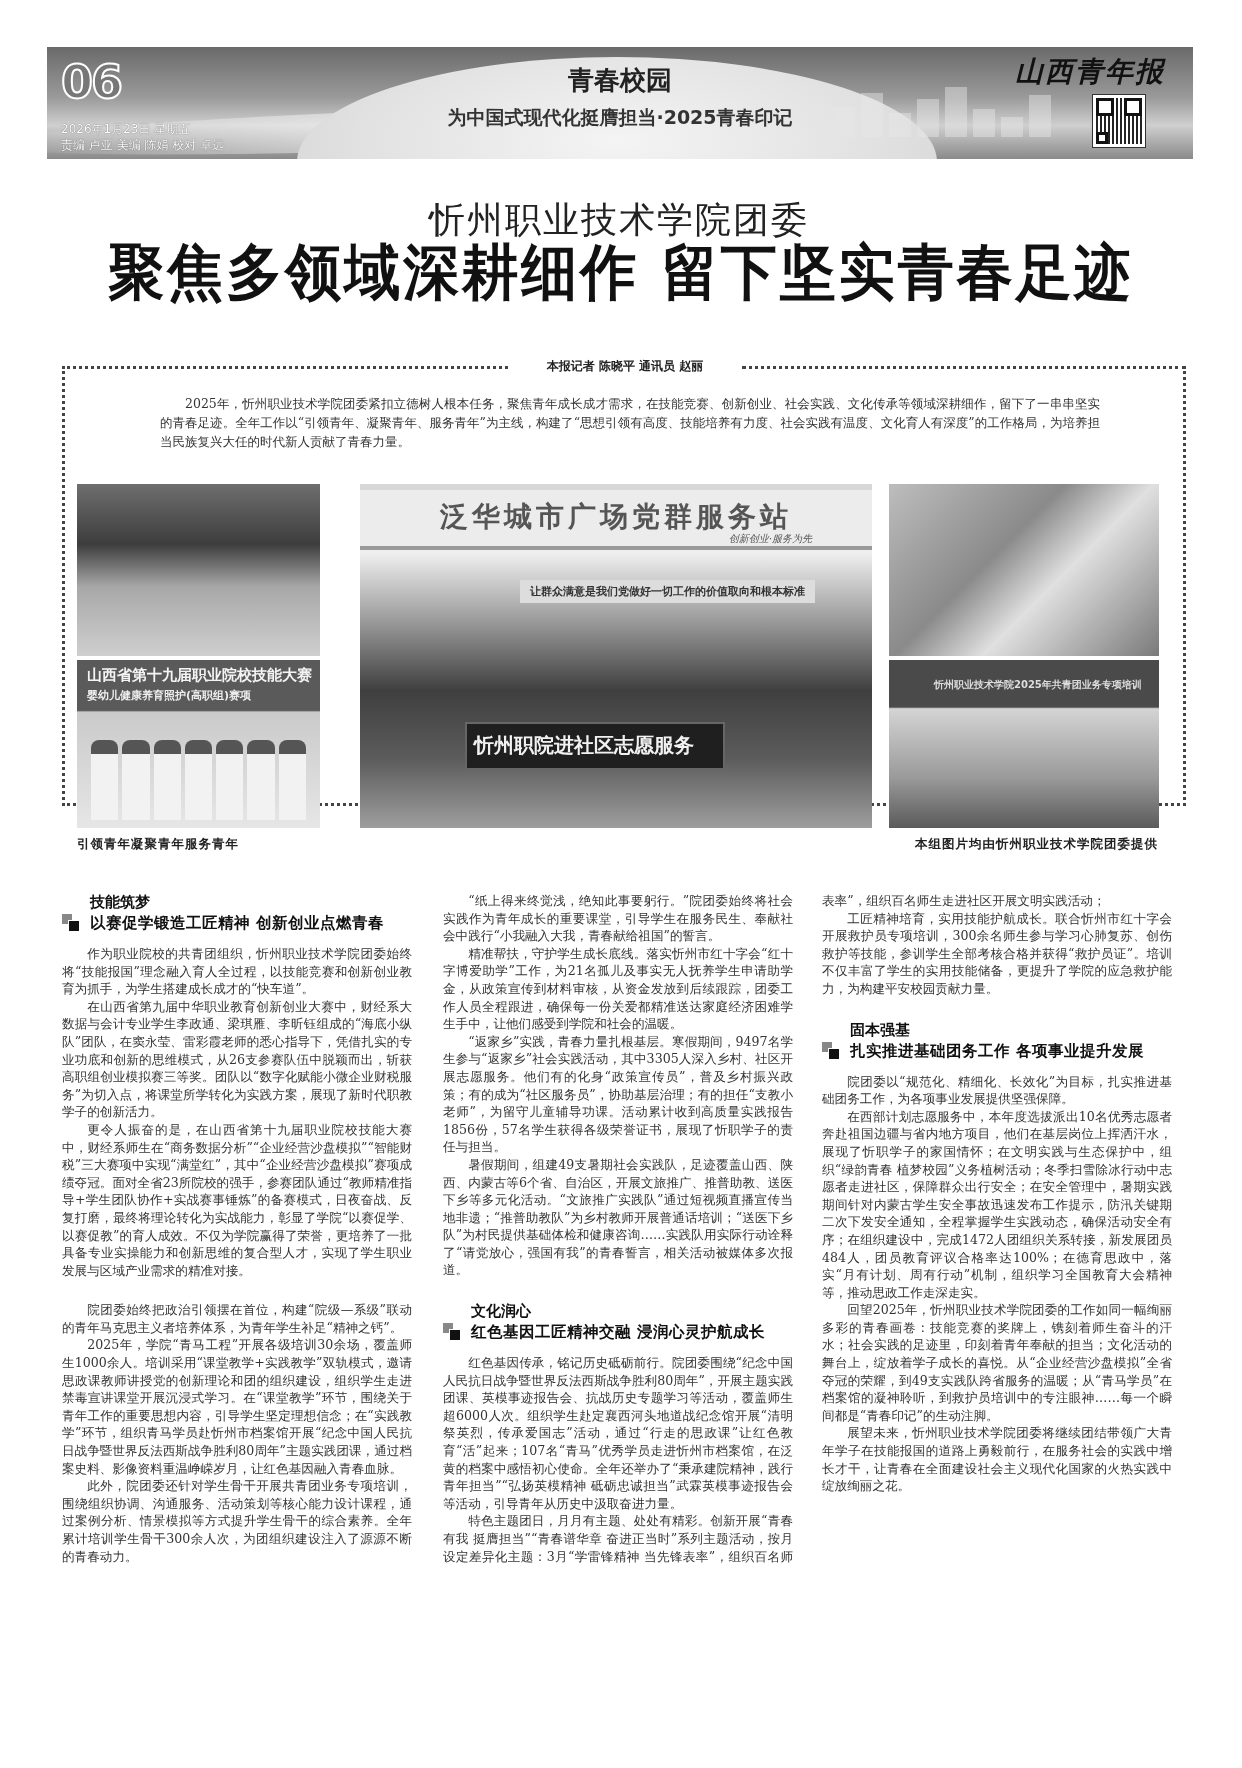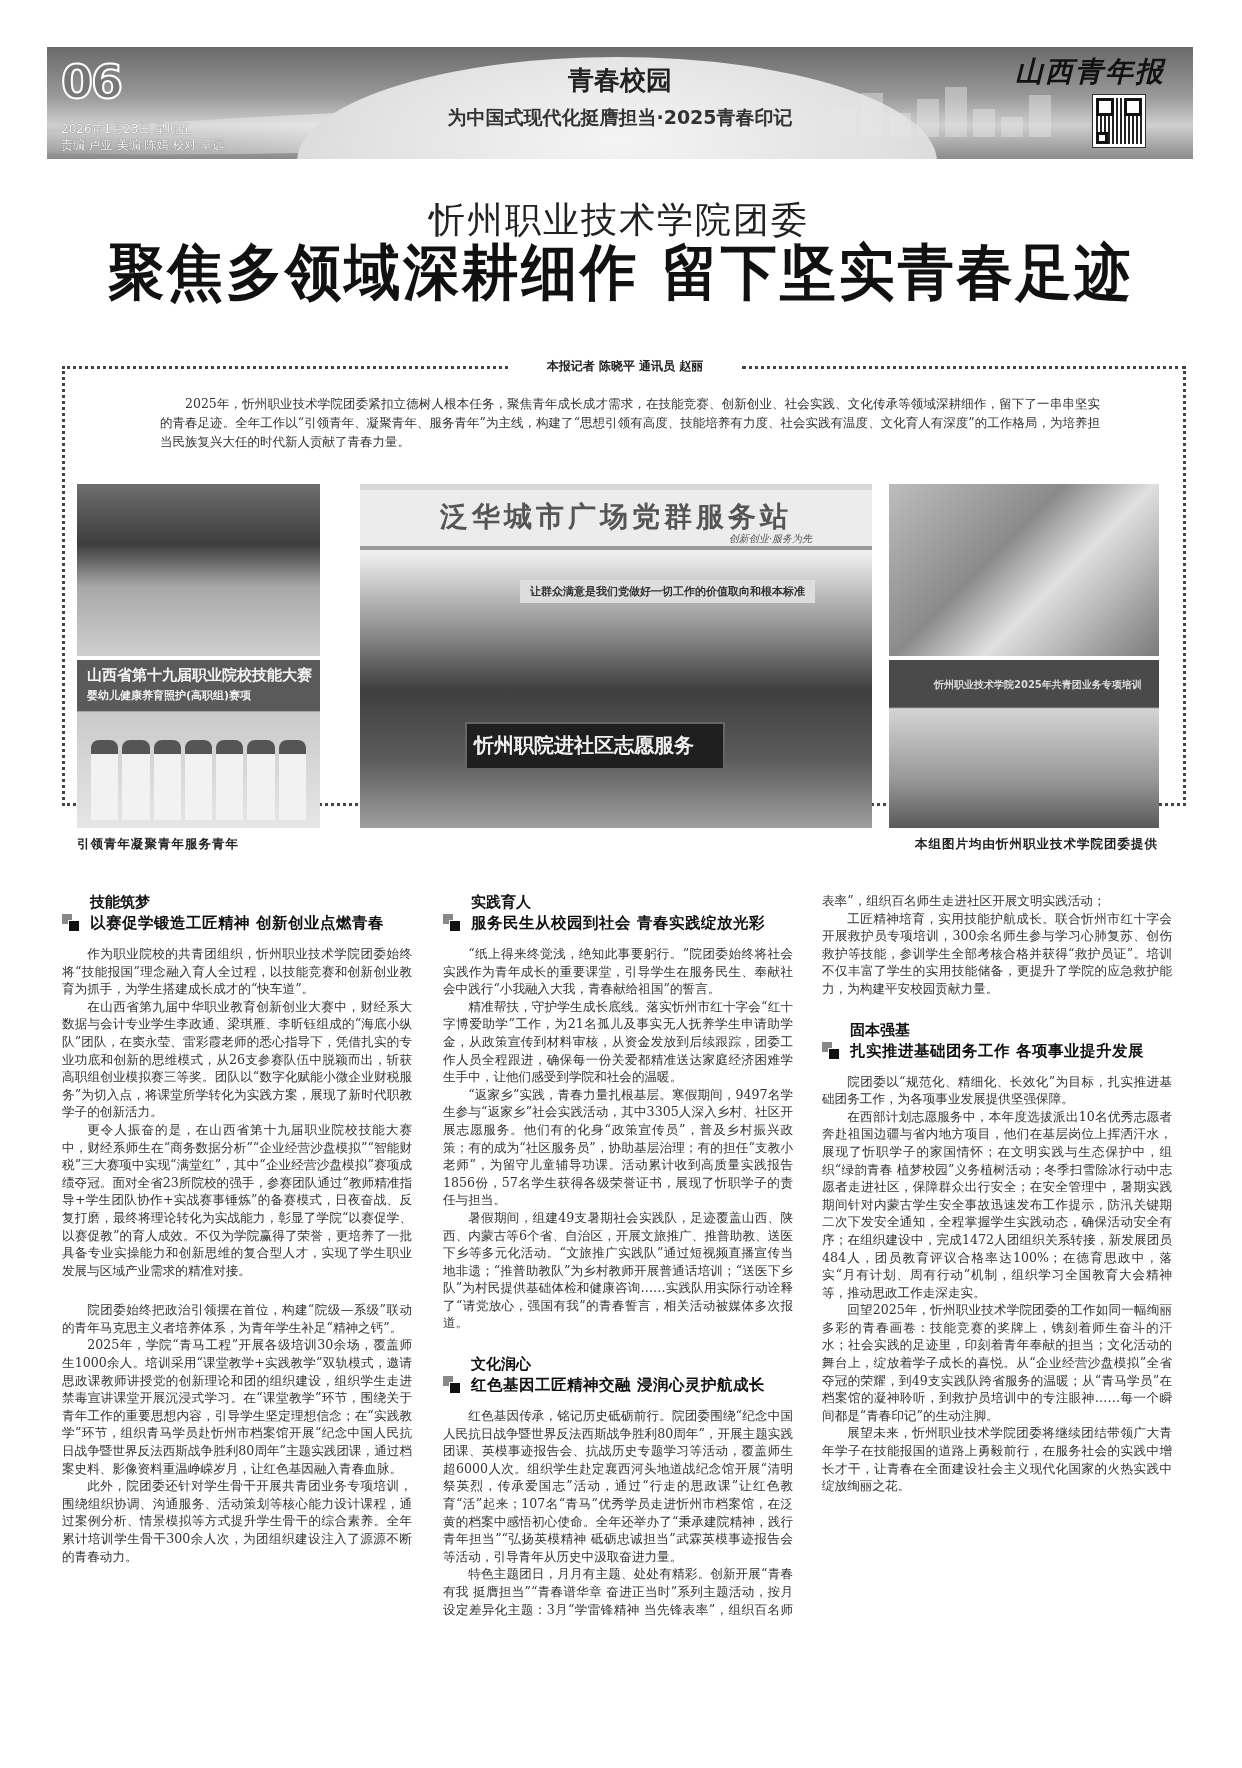--- a/index.html
+++ b/index.html
@@ -240,25 +240,20 @@
   <p>作为职业院校的共青团组织，忻州职业技术学院团委始终将“技能报国”理念融入育人全过程，以技能竞赛和创新创业教育为抓手，为学生搭建成长成才的“快车道”。</p>
   <p>在山西省第九届中华职业教育创新创业大赛中，财经系大数据与会计专业学生李政通、梁琪雁、李昕钰组成的“海底小纵队”团队，在窦永莹、雷彩霞老师的悉心指导下，凭借扎实的专业功底和创新的思维模式，从26支参赛队伍中脱颖而出，斩获高职组创业模拟赛三等奖。团队以“数字化赋能小微企业财税服务”为切入点，将课堂所学转化为实践方案，展现了新时代职教学子的创新活力。</p>
   <p>更令人振奋的是，在山西省第十九届职业院校技能大赛中，财经系师生在“商务数据分析”“企业经营沙盘模拟”“智能财税”三大赛项中实现“满堂红”，其中“企业经营沙盘模拟”赛项成绩夺冠。面对全省23所院校的强手，参赛团队通过“教师精准指导+学生团队协作+实战赛事锤炼”的备赛模式，日夜奋战、反复打磨，最终将理论转化为实战能力，彰显了学院“以赛促学、以赛促教”的育人成效。不仅为学院赢得了荣誉，更培养了一批具备专业实操能力和创新思维的复合型人才，实现了学生职业发展与区域产业需求的精准对接。</p>
   <div class="gap"></div>
   <p>院团委始终把政治引领摆在首位，构建“院级—系级”联动的青年马克思主义者培养体系，为青年学生补足“精神之钙”。</p>
   <p>2025年，学院“青马工程”开展各级培训30余场，覆盖师生1000余人。培训采用“课堂教学+实践教学”双轨模式，邀请思政课教师讲授党的创新理论和团的组织建设，组织学生走进禁毒宣讲课堂开展沉浸式学习。在“课堂教学”环节，围绕关于青年工作的重要思想内容，引导学生坚定理想信念；在“实践教学”环节，组织青马学员赴忻州市档案馆开展“纪念中国人民抗日战争暨世界反法西斯战争胜利80周年”主题实践团课，通过档案史料、影像资料重温峥嵘岁月，让红色基因融入青春血脉。</p>
   <p>此外，院团委还针对学生骨干开展共青团业务专项培训，围绕组织协调、沟通服务、活动策划等核心能力设计课程，通过案例分析、情景模拟等方式提升学生骨干的综合素养。全年累计培训学生骨干300余人次，为团组织建设注入了源源不断的青春动力。</p>
 </div>
 
 <div class="col col2">
-  <div class="sect-head">
-    <span class="mark"></span>
-    <span class="s1">实践育人</span>
-    <span class="s2">服务民生从校园到社会  青春实践绽放光彩</span>
-  </div>
   <p>“纸上得来终觉浅，绝知此事要躬行。”院团委始终将社会实践作为青年成长的重要课堂，引导学生在服务民生、奉献社会中践行“小我融入大我，青春献给祖国”的誓言。</p>
   <p>精准帮扶，守护学生成长底线。落实忻州市红十字会“红十字博爱助学”工作，为21名孤儿及事实无人抚养学生申请助学金，从政策宣传到材料审核，从资金发放到后续跟踪，团委工作人员全程跟进，确保每一份关爱都精准送达家庭经济困难学生手中，让他们感受到学院和社会的温暖。</p>
   <p>“返家乡”实践，青春力量扎根基层。寒假期间，9497名学生参与“返家乡”社会实践活动，其中3305人深入乡村、社区开展志愿服务。他们有的化身“政策宣传员”，普及乡村振兴政策；有的成为“社区服务员”，协助基层治理；有的担任“支教小老师”，为留守儿童辅导功课。活动累计收到高质量实践报告1856份，57名学生获得各级荣誉证书，展现了忻职学子的责任与担当。</p>
   <p>暑假期间，组建49支暑期社会实践队，足迹覆盖山西、陕西、内蒙古等6个省、自治区，开展文旅推广、推普助教、送医下乡等多元化活动。“文旅推广实践队”通过短视频直播宣传当地非遗；“推普助教队”为乡村教师开展普通话培训；“送医下乡队”为村民提供基础体检和健康咨询……实践队用实际行动诠释了“请党放心，强国有我”的青春誓言，相关活动被媒体多次报道。</p>
   <div class="gap"></div>
   <div class="sect-head">
     <span class="mark"></span>
     <span class="s1">文化润心</span>
     <span class="s2">红色基因工匠精神交融  浸润心灵护航成长</span>
   </div>

